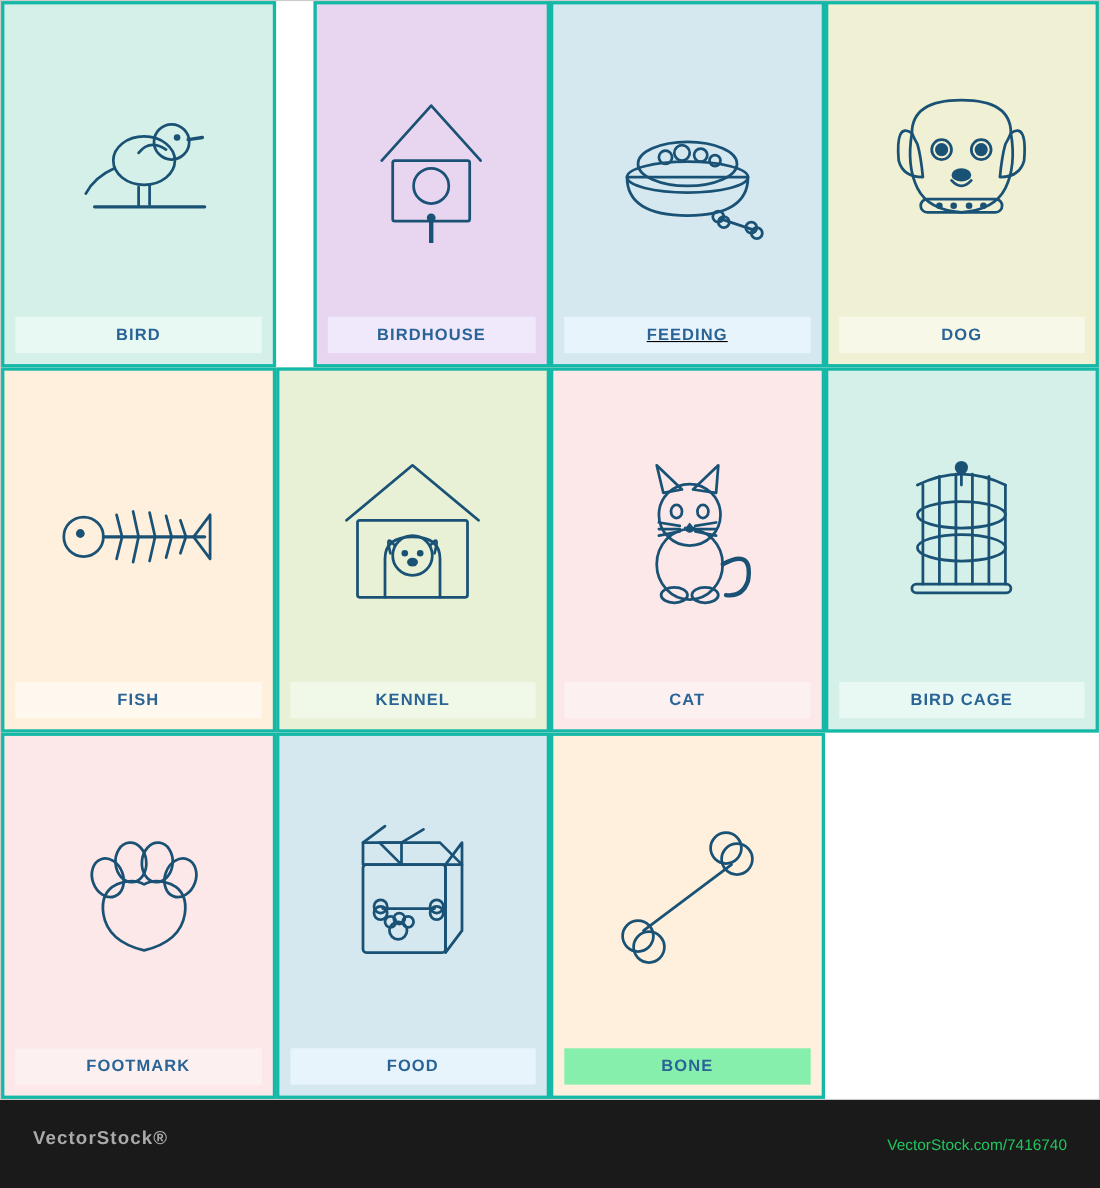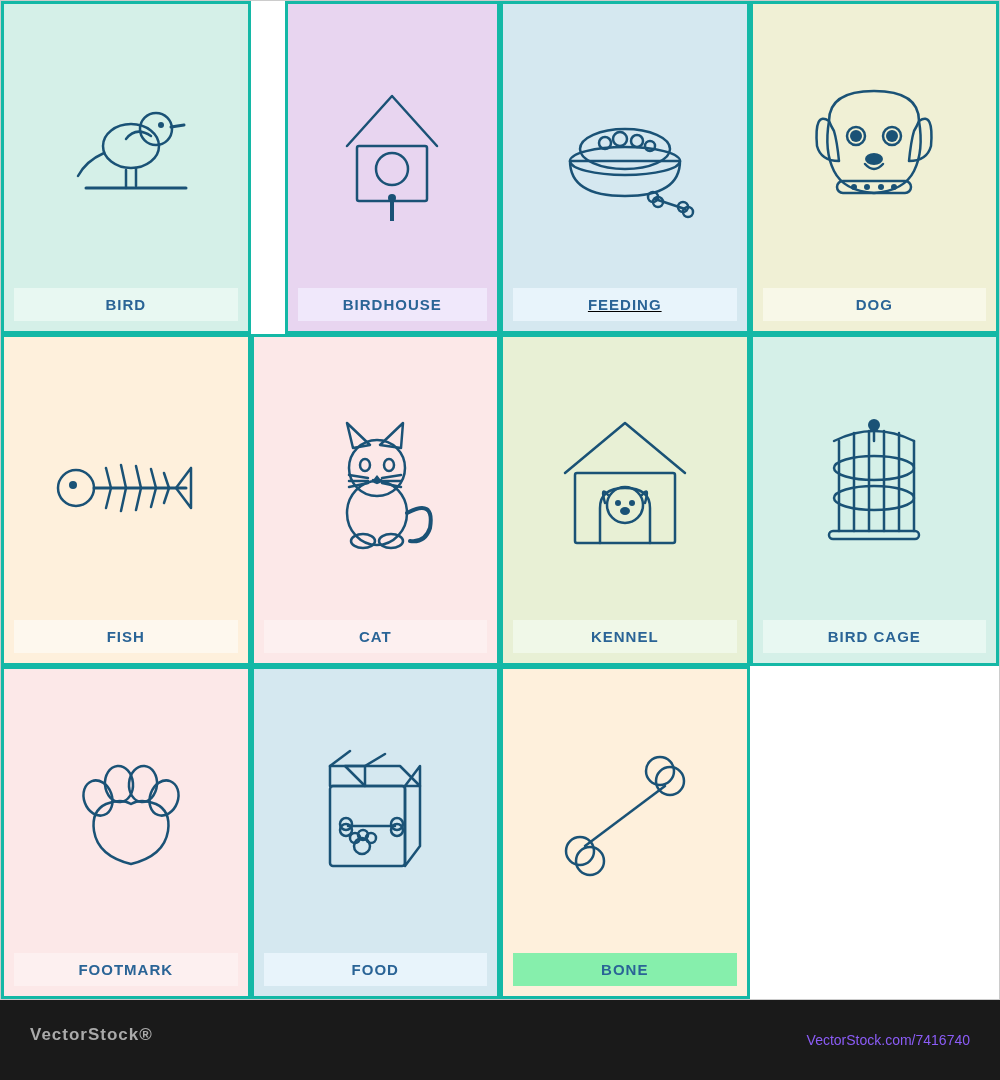--- a/index.html
+++ b/index.html
@@ -100,21 +100,21 @@
       font-size: 22px;
       font-weight: bold;
       letter-spacing: 1px;
     }
     .footer-left span {
       color: #aaa;
       font-size: 17px;
       vertical-align: super;
     }
     .footer-right {
-      color: #8b5cf6;
+      color: #22c55e;
       font-size: 14px;
     }
   </style>
 </head>
 <body>
 
 <div class="grid-container">
 
   <div class="cell cell-r1c1">
     <div class="icon-area">
@@ -236,20 +236,44 @@
         <line x1="90" y1="75" x2="85" y2="97"></line>
         <line x1="105" y1="75" x2="100" y2="94"></line>
         <line x1="118" y1="75" x2="113" y2="90"></line>
 
         <circle cx="22" cy="72" r="4" fill="#1a5276" stroke="none"></circle>
       </svg>
     </div>
     <div class="label-area label-r2c1">FISH</div>
   </div>
 
+  <div class="cell cell-r2c3">
+    <div class="icon-area">
+      <svg width="150" height="140" viewBox="0 0 150 140">
+
+        <polyline points="15,60 75,10 135,60"></polyline>
+
+        <rect x="25" y="60" width="100" height="70" rx="2"></rect>
+
+        <path d="M50,130 L50,95 Q50,75 75,75 Q100,75 100,95 L100,130"></path>
+
+        <circle cx="75" cy="92" r="18"></circle>
+
+        <path d="M58,82 Q50,72 55,90"></path>
+        <path d="M92,82 Q100,72 95,90"></path>
+
+        <circle cx="68" cy="90" r="3" fill="#1a5276" stroke="none"></circle>
+        <circle cx="82" cy="90" r="3" fill="#1a5276" stroke="none"></circle>
+
+        <ellipse cx="75" cy="98" rx="5" ry="4" fill="#1a5276" stroke="none"></ellipse>
+      </svg>
+    </div>
+    <div class="label-area label-r2c3">KENNEL</div>
+  </div>
+
   <div class="cell cell-r2c2">
     <div class="icon-area">
       <svg width="140" height="140" viewBox="0 0 140 140">
 
         <ellipse cx="72" cy="100" rx="30" ry="32"></ellipse>
 
         <circle cx="72" cy="55" r="28"></circle>
 
         <polygon points="48,35 42,10 65,32"></polygon>
 
@@ -271,44 +295,20 @@
         <line x1="96" y1="68" x2="77" y2="68"></line>
         <line x1="96" y1="74" x2="77" y2="70"></line>
 
         <ellipse cx="58" cy="128" rx="12" ry="7"></ellipse>
         <ellipse cx="86" cy="128" rx="12" ry="7"></ellipse>
 
         <path d="M102,100 Q130,85 125,115 Q120,130 105,128" stroke-width="4" fill="none"></path>
       </svg>
     </div>
     <div class="label-area label-r2c2">CAT</div>
-  </div>
-
-  <div class="cell cell-r2c3">
-    <div class="icon-area">
-      <svg width="150" height="140" viewBox="0 0 150 140">
-
-        <polyline points="15,60 75,10 135,60"></polyline>
-
-        <rect x="25" y="60" width="100" height="70" rx="2"></rect>
-
-        <path d="M50,130 L50,95 Q50,75 75,75 Q100,75 100,95 L100,130"></path>
-
-        <circle cx="75" cy="92" r="18"></circle>
-
-        <path d="M58,82 Q50,72 55,90"></path>
-        <path d="M92,82 Q100,72 95,90"></path>
-
-        <circle cx="68" cy="90" r="3" fill="#1a5276" stroke="none"></circle>
-        <circle cx="82" cy="90" r="3" fill="#1a5276" stroke="none"></circle>
-
-        <ellipse cx="75" cy="98" rx="5" ry="4" fill="#1a5276" stroke="none"></ellipse>
-      </svg>
-    </div>
-    <div class="label-area label-r2c3">KENNEL</div>
   </div>
 
 
   <div class="cell cell-r3c1">
     <div class="icon-area">
       <svg width="140" height="140" viewBox="0 0 140 140">
 
         <circle cx="70" cy="12" r="6" fill="#1a5276" stroke="none"></circle>
         <line x1="70" y1="18" x2="70" y2="28"></line>
 

